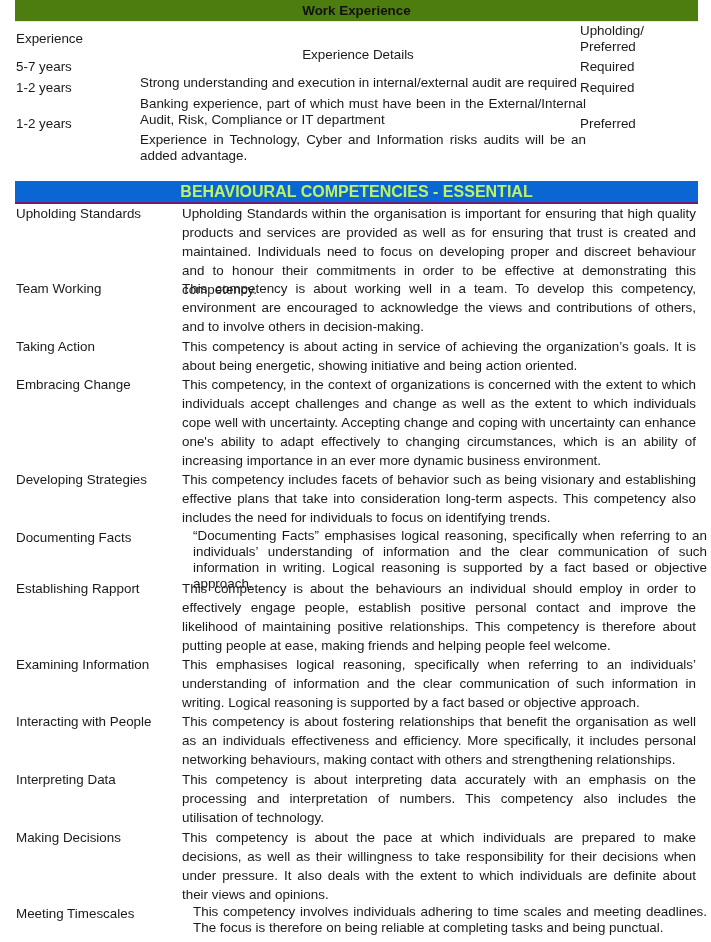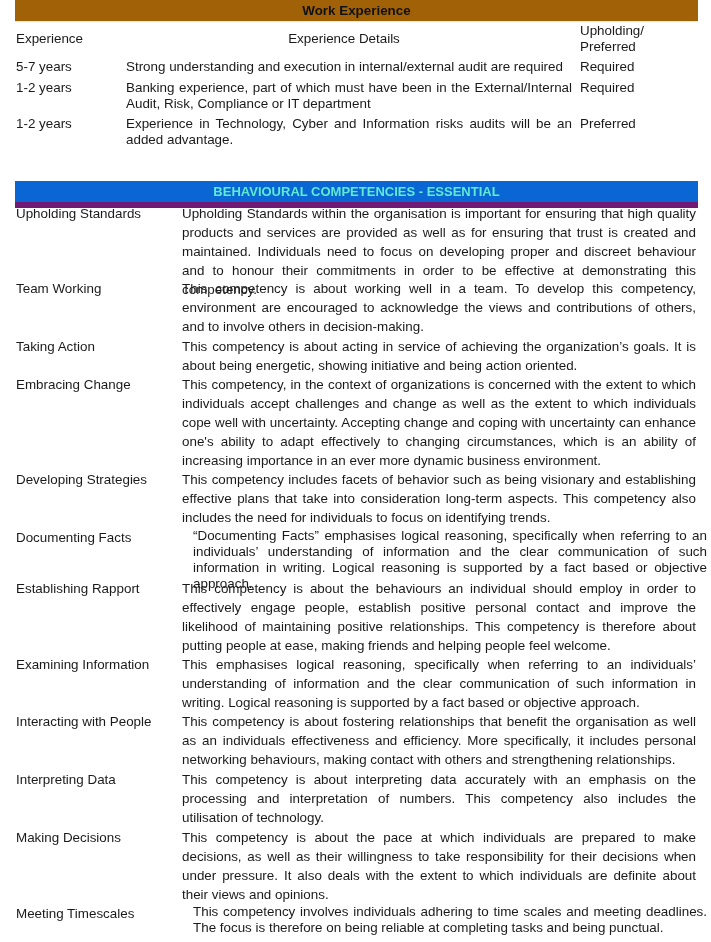--- a/index.html
+++ b/index.html
@@ -2,34 +2,34 @@
 <html><head>
 <meta charset="utf-8">
 <style>
   html, body { margin: 0; padding: 0; background: #ffffff; }
   body {
     width: 711px; height: 942px; overflow: hidden; position: relative;
     font-family: "Liberation Sans", sans-serif; color: #1a1a1a; font-size: 13.4px;
   }
   .we-header {
     position: absolute; left: 15px; top: 0; width: 683px; height: 21px;
-    background: #a16207; border-bottom: 1px solid #dfeaf5;
+    background: #4d7c0f; border-bottom: 1px solid #dfeaf5;
     font-weight: bold; font-size: 13.4px; text-align: center; line-height: 21px; color: #111;
   }
   .we-row { position: absolute; left: 0; width: 711px; line-height: 15.5px; }
   .we-exp { position: absolute; left: 16px; white-space: nowrap; }
-  .we-det { position: absolute; left: 126px; width: 446px; text-align: justify; }
+  .we-det { position: absolute; left: 140px; width: 446px; text-align: justify; margin-top: 16px; }
   .we-det.center { text-align: center; width: 436px; }
   .we-req { position: absolute; left: 580px; white-space: nowrap; }
   .we-row.head .we-exp, .we-row.head .we-det { top: 8px; }
 
   .bc-header {
     position: absolute; left: 15px; top: 181px; width: 683px; height: 21px;
-    background: #0966d3; border-bottom: 6px solid #701a75;
-    color: #5eead4; font-weight: bold; font-size: 13px; text-align: center; line-height: 21px;
+    background: #0966d3; border-bottom: 2px solid #701a75;
+    color: #bef264; font-weight: bold; font-size: 16px; text-align: center; line-height: 21px;
   }
   .bc-row { position: absolute; left: 0; width: 711px; line-height: 19px; }
   .bc-name { position: absolute; left: 16px; white-space: nowrap; }
   .bc-desc { position: absolute; left: 182px; width: 514px; text-align: justify; text-align-last: left; }
   .bc-desc.tight { line-height: 16px; margin-left: 11px; }
 </style>
 </head>
 <body>
 
 <div>

